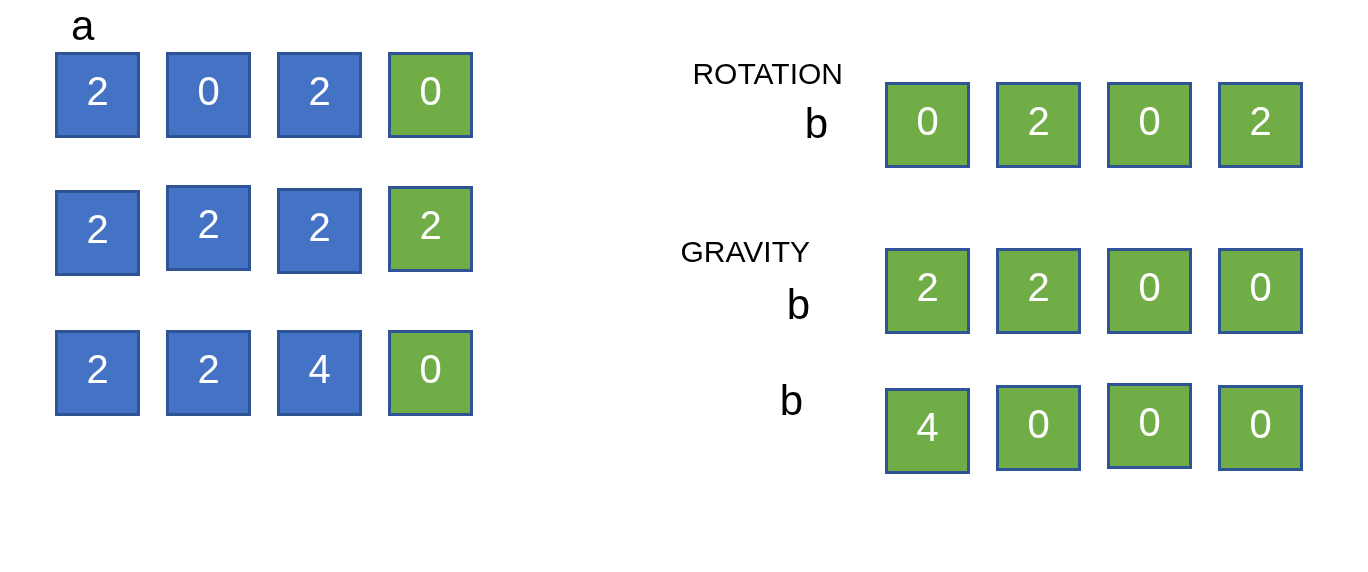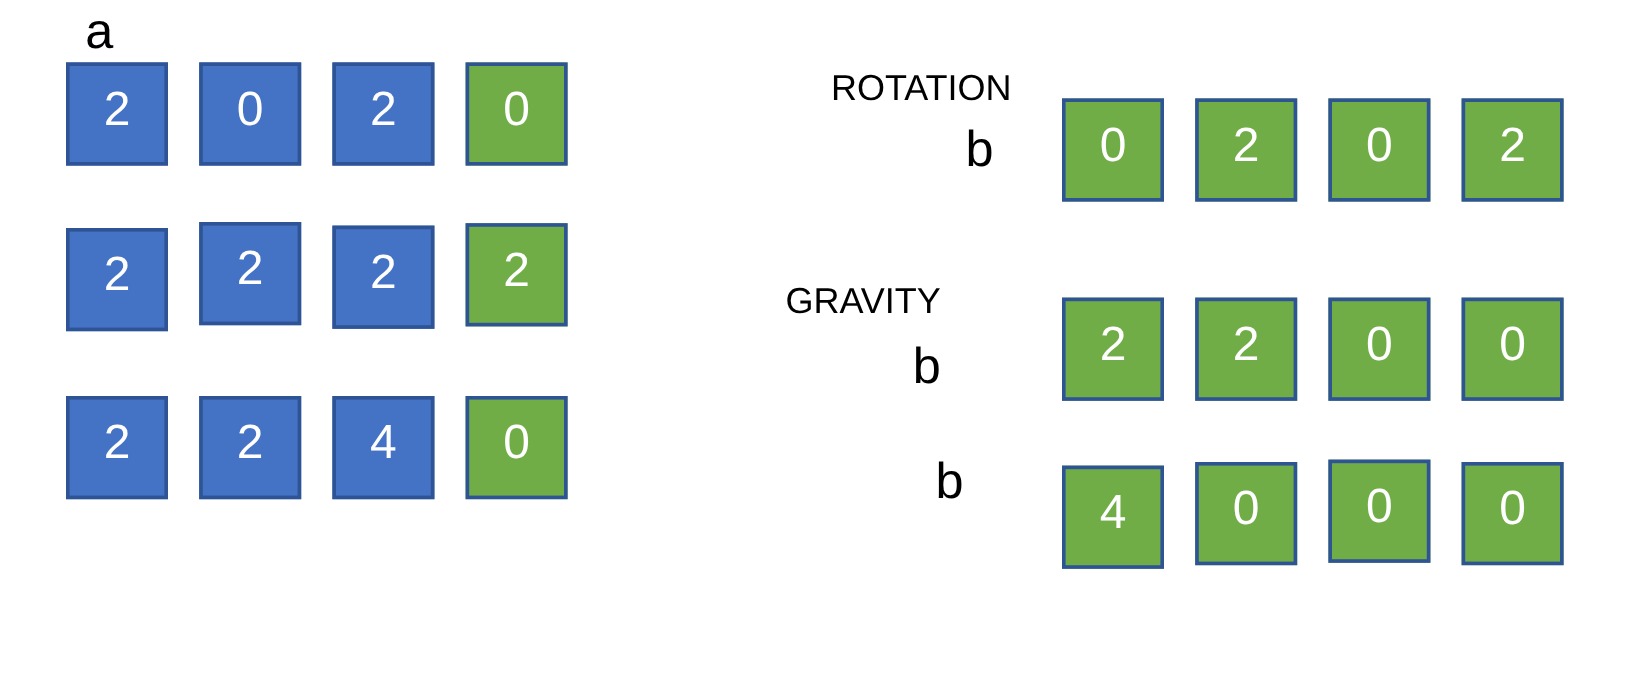--- a/index.html
+++ b/index.html
@@ -60,21 +60,21 @@
     line-height: 36px;
     letter-spacing: 0px;
     text-align: right;
   }
   .op-label .op-sub {
     font-size: 42px;
     line-height: 46px;
     margin-top: 9px;
   }
   .op-rotation { right: 525px; top: 56px;  }
-  .op-gravity  { right: 584px; top: 234px; }
+  .op-gravity  { right: 558px; top: 234px; }
   .op-move     { right: 565px; top: 369px; }
   .op-rotation .op-sub { margin-right: 15px; }
   .op-gravity  .op-sub { margin-right: 0px;  margin-top: 12px; }
   .op-move     .op-sub { margin-right: 0px;  }
 
   
   .row-a1 { left: 55px;  top: 52px;  }
   .row-a2 { left: 55px;  top: 190px; }
   .row-a3 { left: 55px;  top: 330px; }
   .row-b1 { left: 885px; top: 82px;  }

